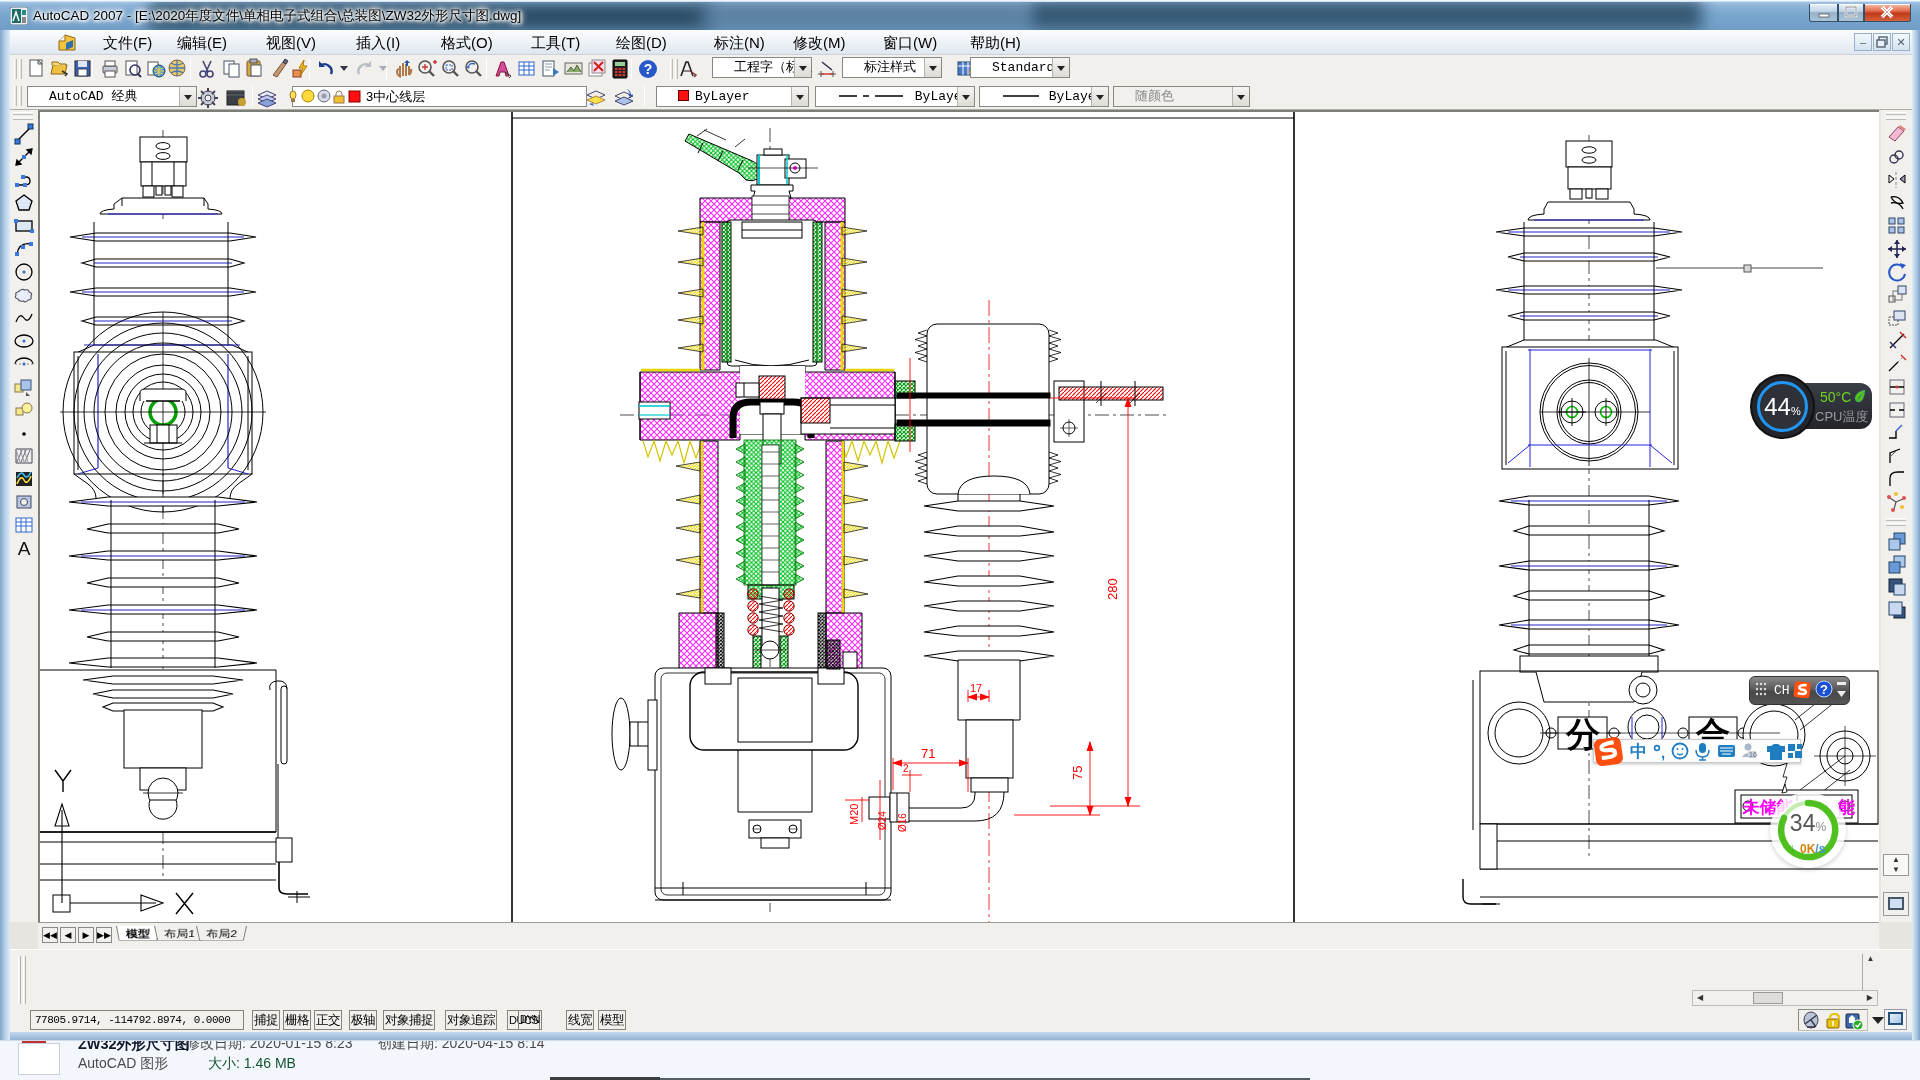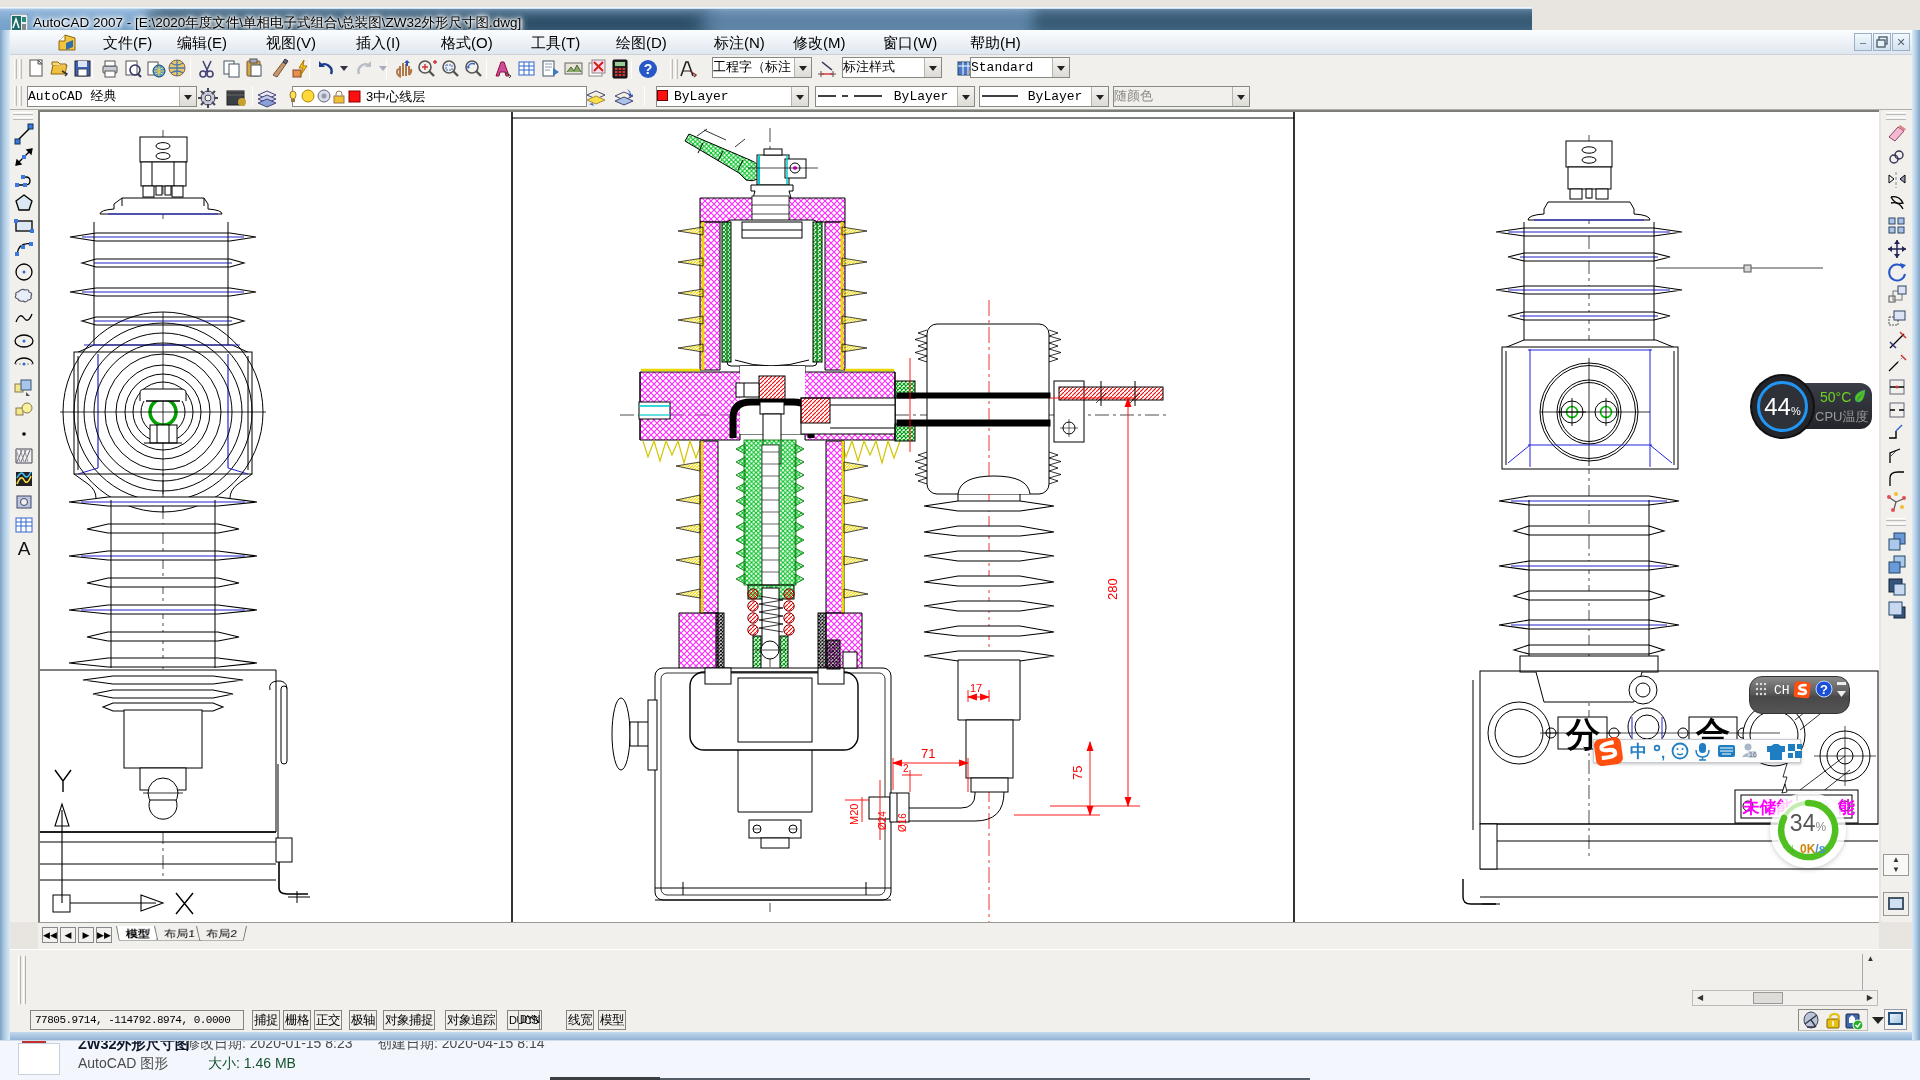--- a/index.html
+++ b/index.html
@@ -1,38 +1,38 @@
 <!DOCTYPE html>
 <html><head><meta charset="utf-8">
 <style>
 *{margin:0;padding:0;box-sizing:border-box}
 html,body{width:1920px;height:1080px;overflow:hidden;font-family:"Liberation Sans",sans-serif}
 #page{position:relative;width:1920px;height:1080px;background:#e8e5e0}
 .abs{position:absolute}
-#titlebar{left:0;top:7px;width:1532px;height:30px;background:linear-gradient(180deg,#b0cde9 0%,#8fb3d8 18%,#7ba7ce 45%,#6f9dc7 100%);overflow:hidden}
+#titlebar{left:0;top:0;width:1920px;height:30px;background:linear-gradient(180deg,#b0cde9 0%,#8fb3d8 18%,#7ba7ce 45%,#6f9dc7 100%);overflow:hidden}
 #titlebar .blob1{left:150px;top:3px;width:560px;height:27px;background:#24455c;filter:blur(8px);opacity:.95}
 #titlebar .blob2{left:700px;top:0px;width:330px;height:30px;background:#517393;filter:blur(9px);opacity:.75}
 #titlebar .blob3{left:1030px;top:0px;width:672px;height:30px;background:#2e4f68;filter:blur(8px);opacity:.9}
 #titlebar .topline{left:0;top:0;width:1920px;height:2px;background:linear-gradient(180deg,#ffffff,#bcd8ef)}
 #title-text{left:33px;top:7px;font-size:13.5px;color:#000;text-shadow:0 0 3px #fff,0 0 5px #fff,0 0 7px #fff,0 0 9px #fff,1px 1px 3px #fff;white-space:nowrap}
 .capbtn{top:4px;height:18px;border:1px solid #35506b;border-top:none;box-shadow:inset 0 1px 0 rgba(255,255,255,.9);background:linear-gradient(180deg,#e9f2fb 0%,#bdd2e4 45%,#96b1c8 50%,#aac3d7 100%)}
 .capbtn svg{display:block;margin:auto}
 #btnmin{left:1809px;width:29px;border-radius:0 0 0 3px}
 #btnmax{left:1838px;width:26px}
 #btnclose{left:1864px;width:47px;border-radius:0 0 3px 0;background:linear-gradient(180deg,#f8c0a8 0%,#e0704f 40%,#bf3a1a 55%,#d6603c 100%)}
 #menubar{left:10px;top:30px;width:1902px;height:25px;background:linear-gradient(180deg,#fbfdfe,#eaeff5 65%,#dfe6ef);border-bottom:1px solid #cdd2da;font-size:15px;color:#000}
 .menuitem{position:absolute;top:4px}
 .mdibtn{position:absolute;top:3px;width:18px;height:18px;border:1px solid #9ab0c8;background:linear-gradient(180deg,#f2f8fd,#d4e2ef);color:#51626f;font-size:11px;text-align:center;line-height:16px}
 #tb1{left:10px;top:55px;width:1902px;height:28px;background:#f1f0ed}
 #tb2{left:10px;top:83px;width:1902px;height:27px;background:#f1f0ed;border-bottom:1px solid #aeaea8}
 .grip{position:absolute;width:3px;height:20px;border-left:1px solid #fff;border-right:1px solid #bdbdb6;background:#e4e3df}
 .ticon{position:absolute;width:22px;height:22px}
 .ticon svg{display:block}
 .sep{position:absolute;width:1px;height:20px;background:#bdbdb6;border-right:1px solid #fff}
-.combo{position:absolute;height:21px;background:#fff;border:1px solid #898984;font-size:13px;color:#000;line-height:19px;padding-left:0;font-family:"Liberation Mono",monospace;white-space:nowrap}
+.combo{position:absolute;height:21px;background:#fff;border:1px solid #898984;font-size:13px;color:#000;line-height:19px;padding-left:21px;font-family:"Liberation Mono",monospace;white-space:nowrap}
 .combo .arr{position:absolute;right:0px;top:0px;bottom:0px;width:17px;background:linear-gradient(180deg,#f5f4f2,#dddbd5);border-left:1px solid #b5b3ad}
 .combo .arr:after{content:"";position:absolute;left:4px;top:8px;border:4px solid transparent;border-top:5px solid #222}
 .gray{color:#8a8a86}
 #leftbar{left:10px;top:110px;width:28px;height:812px;background:#f1f0ed}
 #rightbar{left:1881px;top:110px;width:31px;height:812px;background:#f1f0ed}
 .vicon{position:absolute;left:3px;width:22px;height:22px}
 #canvas{left:38px;top:110px;width:1841px;height:812px;background:#fff;border-top:2px solid #7e7e78;border-left:2px solid #7e7e78}
 #tabsrow{left:38px;top:922px;width:1841px;height:27px;background:#f1f0ed;border-top:1px solid #9a9a94;font-size:13px}
 .tabarr{position:absolute;top:4px;width:16px;height:16px;border:1px solid #888;background:#f1f0ed;font-size:9px;text-align:center;line-height:14px;color:#000}
 .tab{position:absolute;top:3px;height:19px;border:1px solid #777;border-top:none;font-size:13px;padding:1px 8px 0;transform:perspective(60px) rotateX(-28deg);transform-origin:top}
@@ -1096,21 +1096,21 @@
 </div>
 <div class="ov" style="left:1795px;top:383px;width:77px;height:46px;background:linear-gradient(180deg,#3a3e46,#23252b);border-radius:12px"></div>
 <div class="ov" style="left:1752px;top:376px;width:61px;height:61px;border-radius:50%;background:#23252b;box-shadow:0 0 0 2px #111"></div>
 <div class="ov" style="left:1757px;top:381px;width:51px;height:51px;border-radius:50%;border:3px solid #2196f3;background:#2e3138"></div>
 <div class="ov" style="left:1752px;top:376px;width:61px;height:61px;text-align:center;font-size:24px;color:#fff;line-height:61px">44<span style="font-size:11px">%</span></div>
 <div class="ov" style="left:1820px;top:389px;font-size:14px;color:#6ed321">50°C</div>
 <div class="ov" style="left:1852px;top:388px"><svg width="16" height="16">
         <path d="M13 2 Q4 4 3 10 Q3 14 7 14 Q12 13 13 2 M4 14 Q7 8 12 4" fill="#52c41a" stroke="#3a9" stroke-width="0.5"></path>
       </svg></div>
 <div class="ov" style="left:1815px;top:408px;font-size:13px;color:#9a9a9a">CPU温度</div>
-<div class="ov" style="left:1749px;top:676px;width:101px;height:38px;background:linear-gradient(180deg,#8a8a8a 0%,#5a5a5a 45%,#484848 55%,#555 100%);border:1px solid #333;border-radius:13px">
+<div class="ov" style="left:1749px;top:676px;width:101px;height:29px;background:linear-gradient(180deg,#8a8a8a 0%,#5a5a5a 45%,#484848 55%,#555 100%);border:1px solid #333;border-radius:6px">
  <svg width="99" height="25">
   <g fill="#ddd">
           <circle cx="7" cy="7" r="1.2"></circle>
           <circle cx="11" cy="7" r="1.2"></circle>
           <circle cx="15" cy="7" r="1.2"></circle>
           <circle cx="7" cy="12" r="1.2"></circle>
           <circle cx="11" cy="12" r="1.2"></circle>
           <circle cx="15" cy="12" r="1.2"></circle>
           <circle cx="7" cy="17" r="1.2"></circle>
           <circle cx="11" cy="17" r="1.2"></circle>

